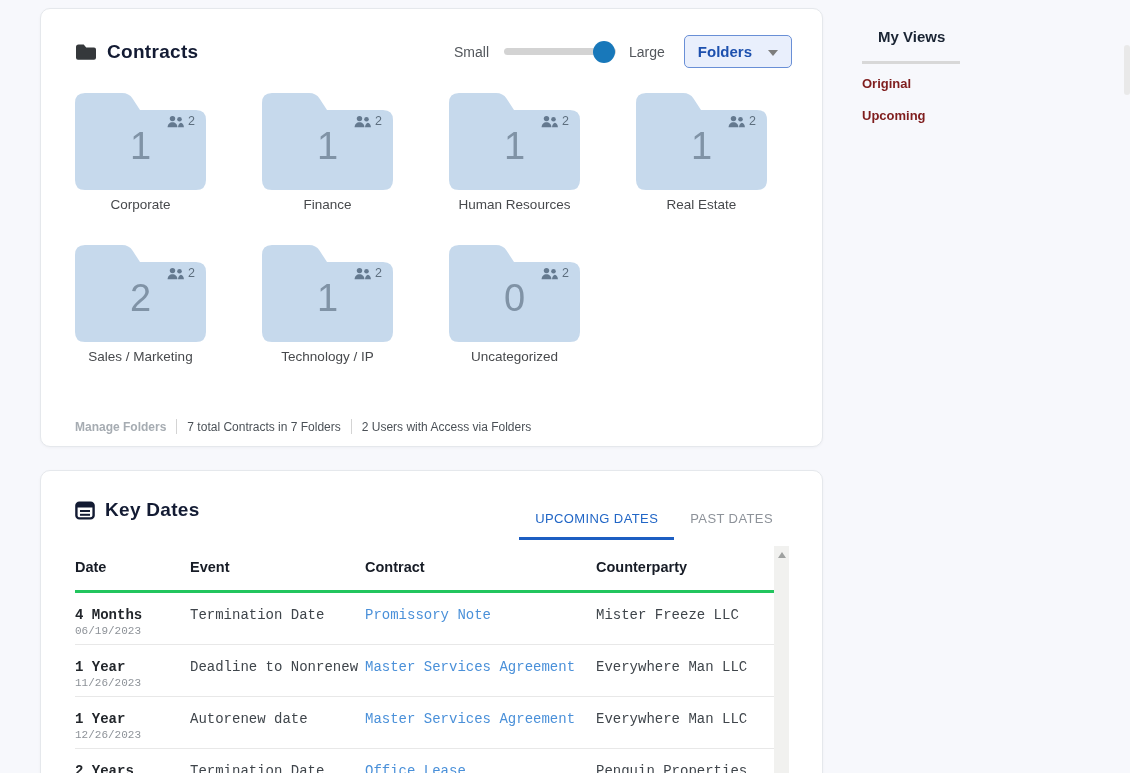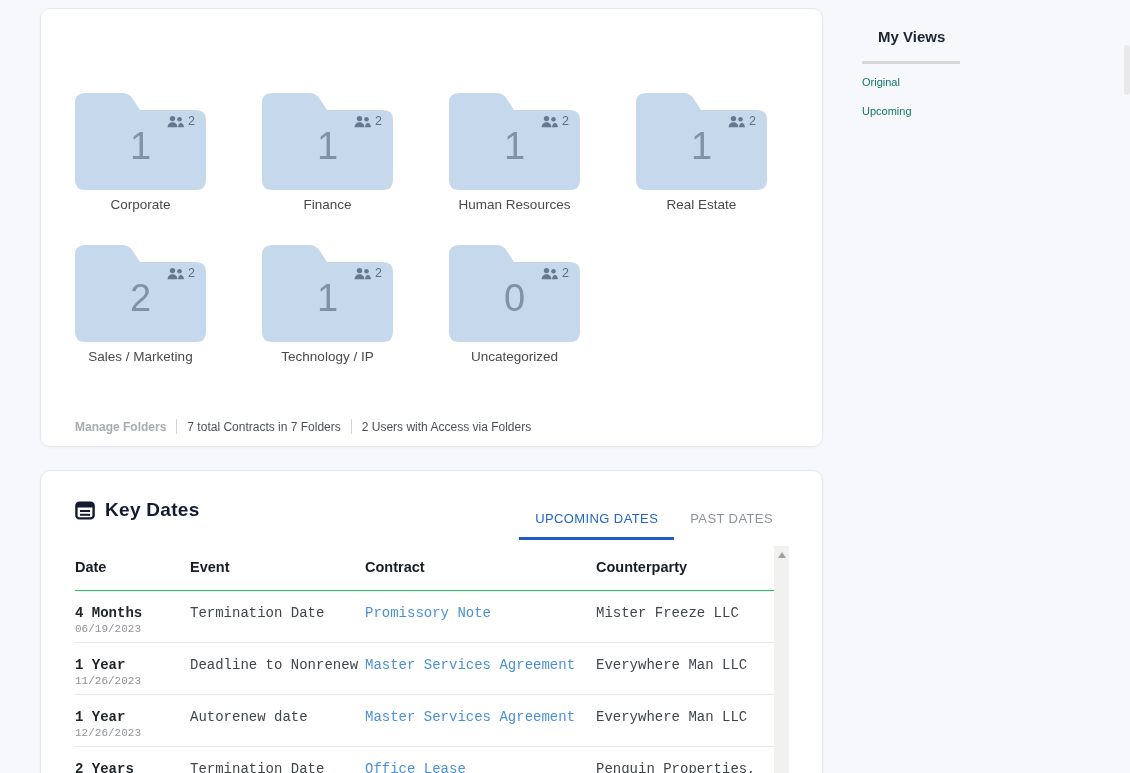--- a/index.html
+++ b/index.html
@@ -46,42 +46,61 @@
   .stat { color:#4b5157; }
 
   
   .kd-header { position:relative; height:69px; }
   .kd-title { position:absolute; left:34px; top:28px; }
   .tabs { position:absolute; right:33px; bottom:0; display:flex; }
   .tab { padding:10px 16px 11px; font-size:13px; letter-spacing:.4px; color:#8d9299; border-bottom:3px solid transparent; cursor:pointer; white-space:nowrap; }
   .tab.active { color:#2166c6; border-bottom-color:#1d5ec2; }
 
   table.kd-table { margin:10px 0 0 34px; width:700px; border-collapse:collapse; table-layout:fixed; }
-  .kd-table th { text-align:left; font-size:14.5px; font-weight:700; color:#171c26; padding:9px 0 15px; border-bottom:1px solid #22c55e; }
+  .kd-table th { text-align:left; font-size:14.5px; font-weight:700; color:#171c26; padding:9px 0 15px; border-bottom:3px solid #22c55e; }
   .kd-table td { border-bottom:1px solid #e8e8e8; vertical-align:top; font-size:14px; color:#3f454b; padding:14px 0 6px;font-family:Liberation Mono, monospace; }
   .dmain { font-weight:700; color:#22262b; line-height:16px; }
   .dsub { font-size:11px; color:#8d9298; margin-top:2px; line-height:13px; }
   .clink { color:#4a90d9; text-decoration:none; cursor:pointer;margin-top:32px; }
 
   .table-scrollbar { position:absolute; right:33px; top:75px; bottom:0; width:15px; background:#f1f1ef; }
   .sb-arrow { margin:6px auto 0; width:0; height:0; border-left:4.5px solid transparent; border-right:4.5px solid transparent; border-bottom:6px solid #9fa1a0; }
 
   
   .sidebar { position:absolute; left:862px; top:12px; width:140px; }
   .sidebar h3 { margin:16px; font-size:15px; font-weight:700; color:#1a2433; }
   .sv-divider { width:98px; height:3px; background:#d8d8d8; margin-top:6px; }
-  .sv-link { display:block; margin-top:17px; font-size:11px; font-weight:400; color:#0f766e; cursor:pointer; text-decoration:none; }
+  .sv-link { display:block; margin-top:17px; font-size:13px; font-weight:700; color:#7f1d1d; cursor:pointer; text-decoration:none; }
   .sv-link:first-child { margin-top:12px; }
 
   .page-scroll-thumb { position:absolute; right:0; top:45px; width:6px; height:50px; background:#e9e9e9; border-radius:3px; }
 </style>
 </head>
 <body>
 
 <section class="card" id="contracts-card">
+  <div class="card-header">
+    <div class="title-group">
+      <svg width="22" height="18" viewBox="0 0 22 18">
+        <path d="M1 4 Q1 1.5 3.5 1.5 H8.7 L11.2 4.6 H19 Q21 4.6 21 6.6 V14.8 Q21 16.8 19 16.8 H3 Q1 16.8 1 14.8 Z" fill="#35383b"></path>
+      </svg>
+      <h1>Contracts</h1>
+    </div>
+    <div class="controls">
+      <span class="slider-label">Small</span>
+      <div class="slider-track">
+        <div class="slider-thumb" id="slider-thumb" style="left: 89%;"></div>
+      </div>
+      <span class="slider-label">Large</span>
+      <button class="folders-btn">
+        <span>Folders</span>
+        <span class="caret"></span>
+      </button>
+    </div>
+  </div>
 
   <div class="folder-grid">
       <div class="folder-tile" style="left: 34px; top: 84px;">
     <div class="folder-vis">
       <svg class="fshape" viewBox="0 0 131 97">
         <path d="M0 87 V10 Q0 0 10 0 H47 Q54 0 57.5 5.5 L65 17 H121 Q131 17 131 27 V87 Q131 97 121 97 H10 Q0 97 0 87 Z" fill="#c6d9ec"></path>
       </svg>
       <div class="fbadge">
         <svg width="17" height="13" viewBox="0 0 17 13" fill="#64798f">
           <circle cx="5.5" cy="3.6" r="2.7"></circle>

